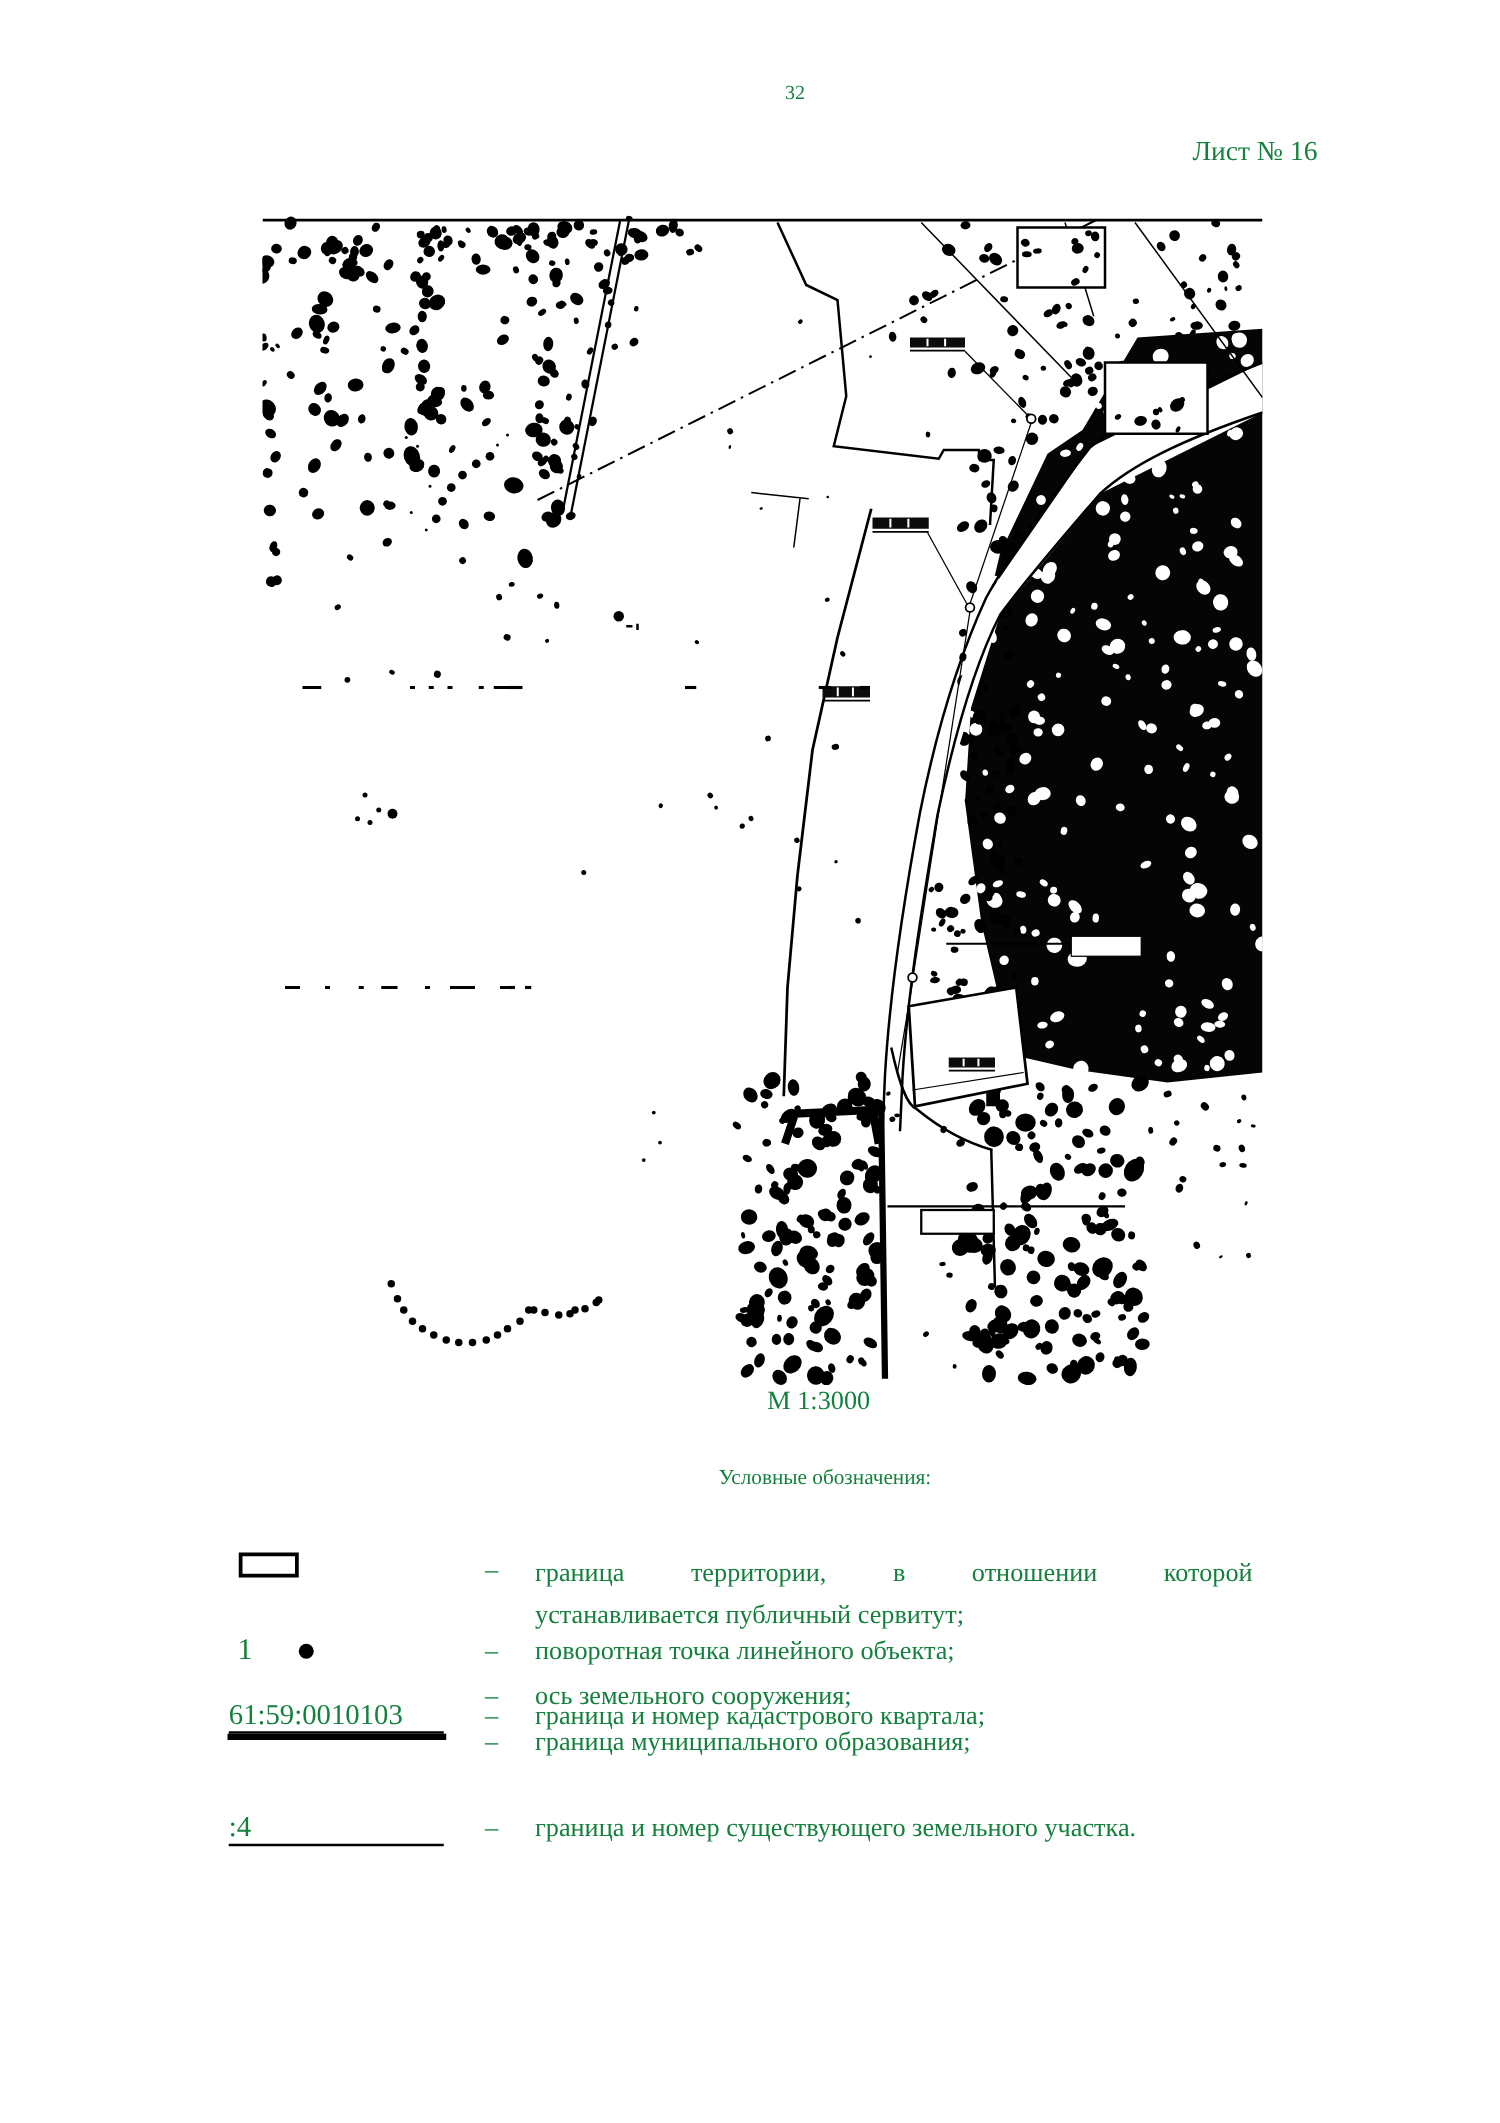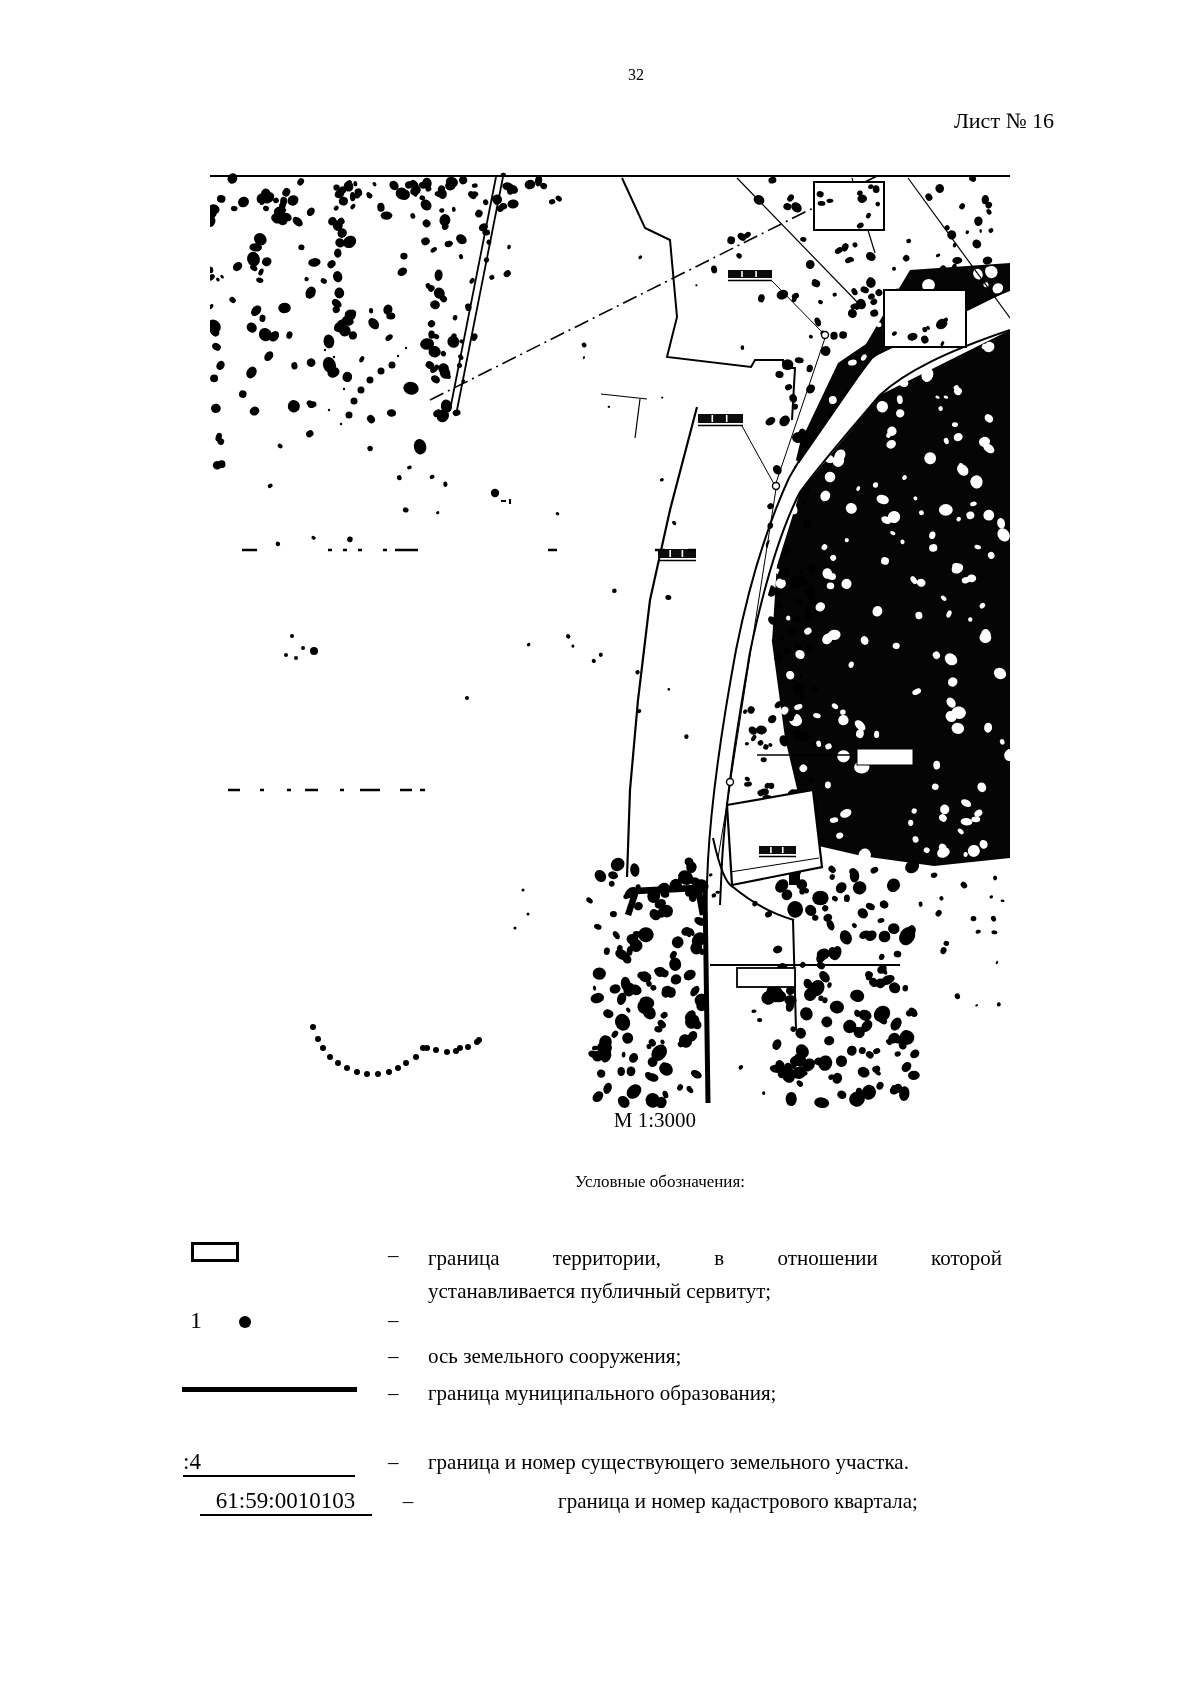--- a/index.html
+++ b/index.html
@@ -1,17 +1,17 @@
 <!DOCTYPE html>
 <html><head>
 <meta charset="utf-8">
 <style>
   html,body{margin:0;padding:0;background:#fff;}
   .page{position:relative;width:1200px;height:1698px;background:#ffffff;overflow:hidden;
-        font-family:"Liberation Serif","DejaVu Serif",serif;color:#000000;}
+        font-family:"Liberation Serif","DejaVu Serif",serif;color:#15803d;}
   .abs{position:absolute;}
   .page-num{left:576px;top:66px;width:120px;text-align:center;font-size:16px;}
   .sheet-label{right:146px;top:108px;font-size:22px;text-align:center;}
   .map-svg{left:210px;top:158px;}
   .scale-label{left:560px;top:1108px;width:190px;text-align:center;font-size:21px;}
   .legend-title{left:420px;top:1172px;width:480px;text-align:center;font-size:17px;}
   .lrow{position:absolute;left:170px;width:900px;display:flex;align-items:flex-start;font-size:21px;line-height:27px;}
   .sym{width:218px;flex:0 0 218px;position:relative;}
   .ldash{width:40px;flex:0 0 40px;}
   .ltxt{flex:1;max-width:620px;}
@@ -1084,37 +1084,38 @@
       <span class="jline1">граница территории, в отношении которой</span>
       <span class="jline2">устанавливается публичный сервитут;</span>
     </div>
   </div>
 
   <div class="lrow" style="top:1307px;">
     <div class="sym">
       <span class="num-big">1</span><span class="dot-sym"></span>
     </div>
     <div class="ldash">–</div>
+    <div class="ltxt">поворотная точка линейного объекта;</div>
   </div>
 
   <div class="lrow" style="top:1343px;">
     <div class="sym"></div>
     <div class="ldash">–</div>
     <div class="ltxt">ось земельного сооружения;</div>
   </div>
 
   <div class="lrow" style="top:1380px;">
     <div class="sym">
         <div class="thick-line-sym"></div>
       </div>
     <div class="ldash">–</div>
     <div class="ltxt">граница муниципального образования;</div>
   </div>
 
-  <div class="lrow" style="top:1488px;text-align:center;">
+  <div class="lrow" style="top:1359px;">
     <div class="sym"><span class="undernum">61:59:0010103</span></div>
     <div class="ldash">–</div>
     <div class="ltxt">граница и номер кадастрового квартала;</div>
   </div>
 
   <div class="lrow" style="top:1449px;">
     <div class="sym"><span class="undernum">:4</span></div>
     <div class="ldash">–</div>
     <div class="ltxt">граница и номер существующего земельного участка.</div>
   </div>

